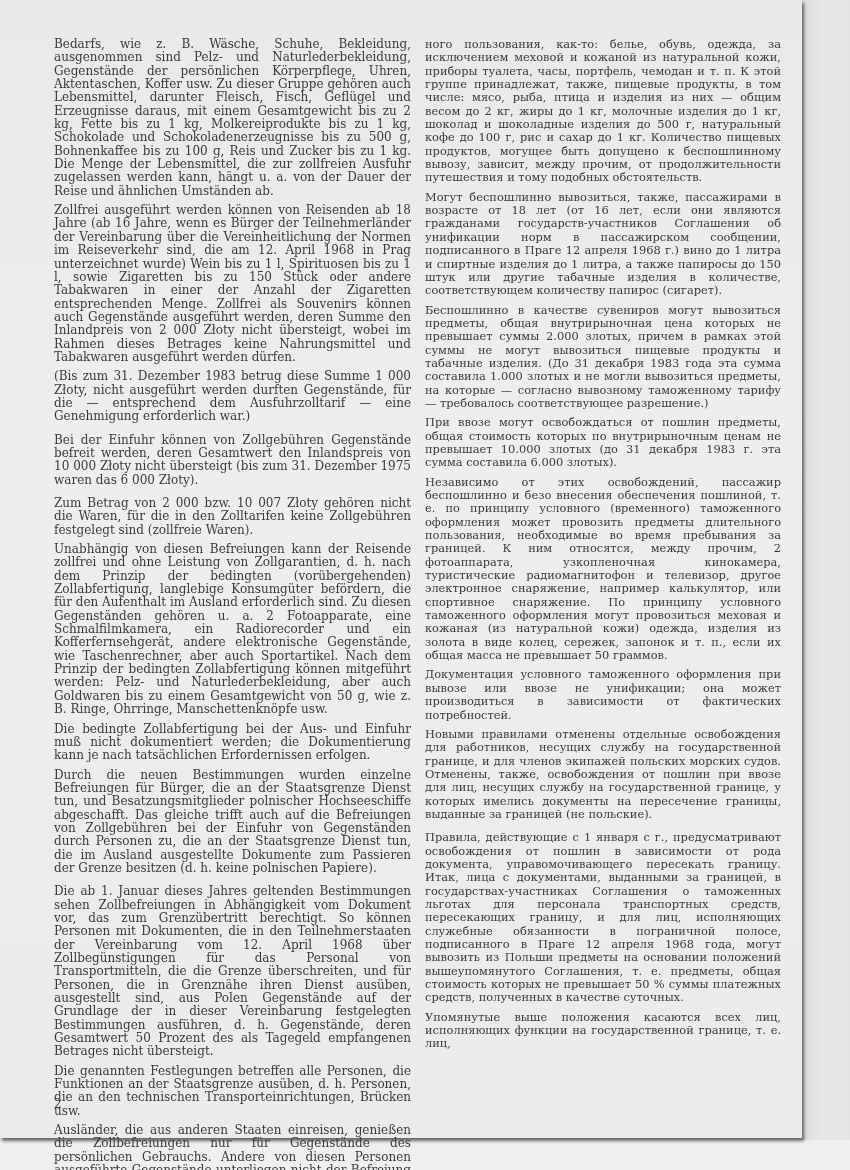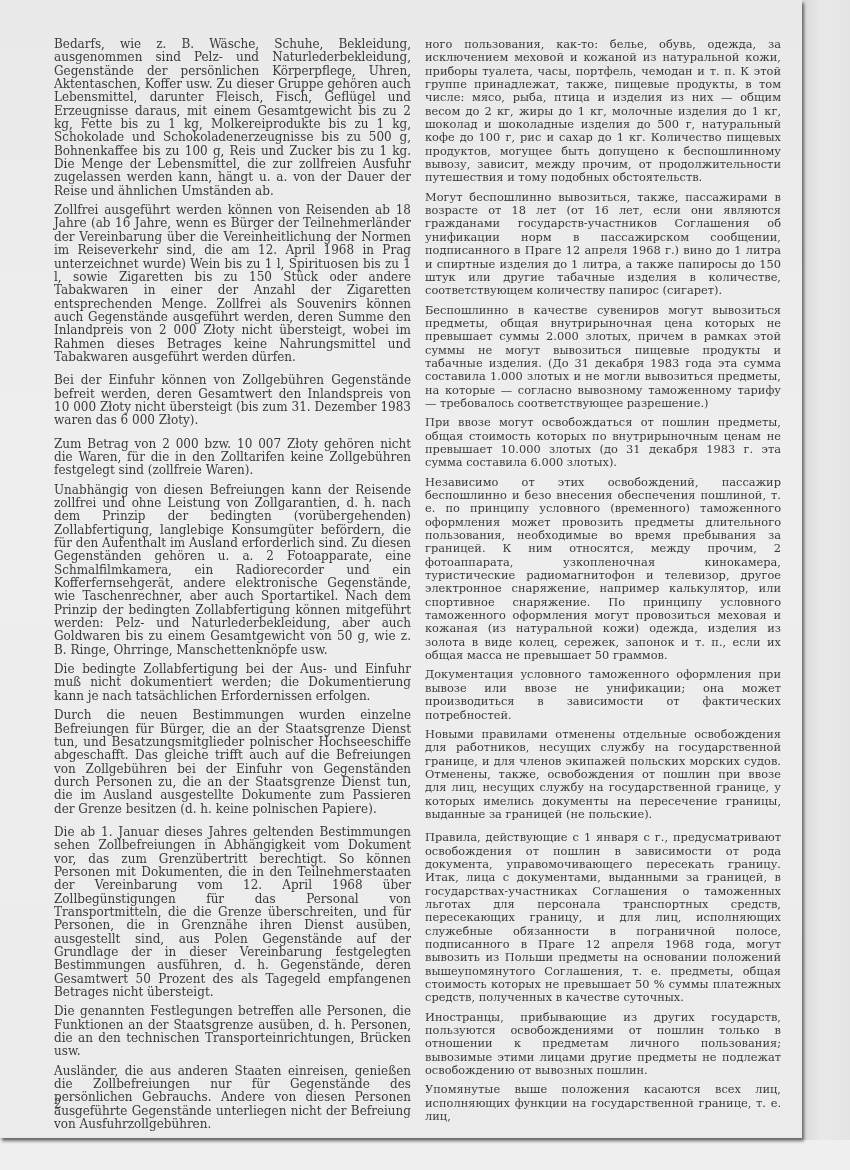--- a/index.html
+++ b/index.html
@@ -42,37 +42,37 @@
 <body>
 
 <div class="right-strip"></div>
 <div class="bottom-strip"></div>
 
 <div class="paper">
 
   <div class="col col-left">
     <p>Bedarfs, wie z. B. Wäsche, Schuhe, Bekleidung, ausgenommen sind Pelz- und Naturlederbekleidung, Gegenstände der persönlichen Körperpflege, Uhren, Aktentaschen, Koffer usw. Zu dieser Gruppe gehören auch Lebensmittel, darunter Fleisch, Fisch, Geflügel und Erzeugnisse daraus, mit einem Gesamtgewicht bis zu 2 kg, Fette bis zu 1 kg, Molkereiprodukte bis zu 1 kg, Schokolade und Schokoladenerzeugnisse bis zu 500 g, Bohnenkaffee bis zu 100 g, Reis und Zucker bis zu 1 kg. Die Menge der Lebensmittel, die zur zollfreien Ausfuhr zugelassen werden kann, hängt u. a. von der Dauer der Reise und ähnlichen Umständen ab.</p>
     <p>Zollfrei ausgeführt werden können von Reisenden ab 18 Jahre (ab 16 Jahre, wenn es Bürger der Teilnehmerländer der Vereinbarung über die Vereinheitlichung der Normen im Reiseverkehr sind, die am 12. April 1968 in Prag unterzeichnet wurde) Wein bis zu 1 l, Spirituosen bis zu 1 l, sowie Zigaretten bis zu 150 Stück oder andere Tabakwaren in einer der Anzahl der Zigaretten entsprechenden Menge. Zollfrei als Souvenirs können auch Gegenstände ausgeführt werden, deren Summe den Inlandpreis von 2 000 Złoty nicht übersteigt, wobei im Rahmen dieses Betrages keine Nahrungsmittel und Tabakwaren ausgeführt werden dürfen.</p>
-    <p class="gap">Bei der Einfuhr können von Zollgebühren Gegenstände befreit werden, deren Gesamtwert den Inlandspreis von 10 000 Złoty nicht übersteigt (bis zum 31. Dezember 1983 waren das 6 000 Złoty).</p>
+    <p>(Bis zum 31. Dezember 1983 betrug diese Summe 1 000 Złoty, nicht ausgeführt werden durften Gegenstände, für die — entsprechend dem Ausfuhrzolltarif — eine Genehmigung erforderlich war.)</p>
+    <p class="gap">Bei der Einfuhr können von Zollgebühren Gegenstände befreit werden, deren Gesamtwert den Inlandspreis von 10 000 Złoty nicht übersteigt (bis zum 31. Dezember 1975 waren das 6 000 Złoty).</p>
     <p class="gap">Zum Betrag von 2 000 bzw. 10 007 Złoty gehören nicht die Waren, für die in den Zolltarifen keine Zollgebühren festgelegt sind (zollfreie Waren).</p>
     <p>Unabhängig von diesen Befreiungen kann der Reisende zollfrei und ohne Leistung von Zollgarantien, d. h. nach dem Prinzip der bedingten (vorübergehenden) Zollabfertigung, langlebige Konsumgüter befördern, die für den Aufenthalt im Ausland erforderlich sind. Zu diesen Gegenständen gehören u. a. 2 Fotoapparate, eine Schmalfilmkamera, ein Radiorecorder und ein Kofferfernsehgerät, andere elektronische Gegenstände, wie Taschenrechner, aber auch Sportartikel. Nach dem Prinzip der bedingten Zollabfertigung können mitgeführt werden: Pelz- und Naturlederbekleidung, aber auch Goldwaren bis zu einem Gesamtgewicht von 50 g, wie z. B. Ringe, Ohrringe, Manschettenknöpfe usw.</p>
     <p>Die bedingte Zollabfertigung bei der Aus- und Einfuhr muß nicht dokumentiert werden; die Dokumentierung kann je nach tatsächlichen Erfordernissen erfolgen.</p>
     <p>Durch die neuen Bestimmungen wurden einzelne Befreiungen für Bürger, die an der Staatsgrenze Dienst tun, und Besatzungsmitglieder polnischer Hochseeschiffe abgeschafft. Das gleiche trifft auch auf die Befreiungen von Zollgebühren bei der Einfuhr von Gegenständen durch Personen zu, die an der Staatsgrenze Dienst tun, die im Ausland ausgestellte Dokumente zum Passieren der Grenze besitzen (d. h. keine polnischen Papiere).</p>
     <p class="gap">Die ab 1. Januar dieses Jahres geltenden Bestimmungen sehen Zollbefreiungen in Abhängigkeit vom Dokument vor, das zum Grenzübertritt berechtigt. So können Personen mit Dokumenten, die in den Teilnehmerstaaten der Vereinbarung vom 12. April 1968 über Zollbegünstigungen für das Personal von Transportmitteln, die die Grenze überschreiten, und für Personen, die in Grenznähe ihren Dienst ausüben, ausgestellt sind, aus Polen Gegenstände auf der Grundlage der in dieser Vereinbarung festgelegten Bestimmungen ausführen, d. h. Gegenstände, deren Gesamtwert 50 Prozent des als Tagegeld empfangenen Betrages nicht übersteigt.</p>
     <p>Die genannten Festlegungen betreffen alle Personen, die Funktionen an der Staatsgrenze ausüben, d. h. Personen, die an den technischen Transporteinrichtungen, Brücken usw.</p>
     <p>Ausländer, die aus anderen Staaten einreisen, genießen die Zollbefreiungen nur für Gegenstände des persönlichen Gebrauchs. Andere von diesen Personen ausgeführte Gegenstände unterliegen nicht der Befreiung von Ausfuhrzollgebühren.</p>
   </div>
 
   <div class="col col-right">
     <p>ного пользования, как-то: белье, обувь, одежда, за исключением меховой и кожаной из натуральной кожи, приборы туалета, часы, портфель, чемодан и т. п. К этой группе принадлежат, также, пищевые продукты, в том числе: мясо, рыба, птица и изделия из них — общим весом до 2 кг, жиры до 1 кг, молочные изделия до 1 кг, шоколад и шоколадные изделия до 500 г, натуральный кофе до 100 г, рис и сахар до 1 кг. Количество пищевых продуктов, могущее быть допущено к беспошлинному вывозу, зависит, между прочим, от продолжительности путешествия и тому подобных обстоятельств.</p>
     <p>Могут беспошлинно вывозиться, также, пассажирами в возрасте от 18 лет (от 16 лет, если они являются гражданами государств-участников Соглашения об унификации норм в пассажирском сообщении, подписанного в Праге 12 апреля 1968 г.) вино до 1 литра и спиртные изделия до 1 литра, а также папиросы до 150 штук или другие табачные изделия в количестве, соответствующем количеству папирос (сигарет).</p>
     <p>Беспошлинно в качестве сувениров могут вывозиться предметы, общая внутрирыночная цена которых не превышает суммы 2.000 злотых, причем в рамках этой суммы не могут вывозиться пищевые продукты и табачные изделия. (До 31 декабря 1983 года эта сумма составила 1.000 злотых и не могли вывозиться предметы, на которые — согласно вывозному таможенному тарифу — требовалось соответствующее разрешение.)</p>
     <p>При ввозе могут освобождаться от пошлин предметы, общая стоимость которых по внутрирыночным ценам не превышает 10.000 злотых (до 31 декабря 1983 г. эта сумма составила 6.000 злотых).</p>
     <p>Независимо от этих освобождений, пассажир беспошлинно и безо внесения обеспечения пошлиной, т. е. по принципу условного (временного) таможенного оформления может провозить предметы длительного пользования, необходимые во время пребывания за границей. К ним относятся, между прочим, 2 фотоаппарата, узкопленочная кинокамера, туристические радиомагнитофон и телевизор, другое электронное снаряжение, например калькулятор, или спортивное снаряжение. По принципу условного таможенного оформления могут провозиться меховая и кожаная (из натуральной кожи) одежда, изделия из золота в виде колец, сережек, запонок и т. п., если их общая масса не превышает 50 граммов.</p>
     <p>Документация условного таможенного оформления при вывозе или ввозе не унификации; она может производиться в зависимости от фактических потребностей.</p>
     <p>Новыми правилами отменены отдельные освобождения для работников, несущих службу на государственной границе, и для членов экипажей польских морских судов. Отменены, также, освобождения от пошлин при ввозе для лиц, несущих службу на государственной границе, у которых имелись документы на пересечение границы, выданные за границей (не польские).</p>
     <p class="gap">Правила, действующие с 1 января с г., предусматривают освобождения от пошлин в зависимости от рода документа, управомочивающего пересекать границу. Итак, лица с документами, выданными за границей, в государствах-участниках Соглашения о таможенных льготах для персонала транспортных средств, пересекающих границу, и для лиц, исполняющих служебные обязанности в пограничной полосе, подписанного в Праге 12 апреля 1968 года, могут вывозить из Польши предметы на основании положений вышеупомянутого Соглашения, т. е. предметы, общая стоимость которых не превышает 50 % суммы платежных средств, полученных в качестве суточных.</p>
-    <p>Иностранцы, прибывающие из других государств, пользуются освобождениями от пошлин только в отношении к предметам личного пользования; вывозимые этими лицами другие предметы не подлежат освобождению от вывозных пошлин.</p>
     <p>Упомянутые выше положения касаются всех лиц, исполняющих функции на государственной границе, т. е. лиц,</p>
   </div>
 
   <div class="page-number">2</div>
 </div>
 
 </body></html>

